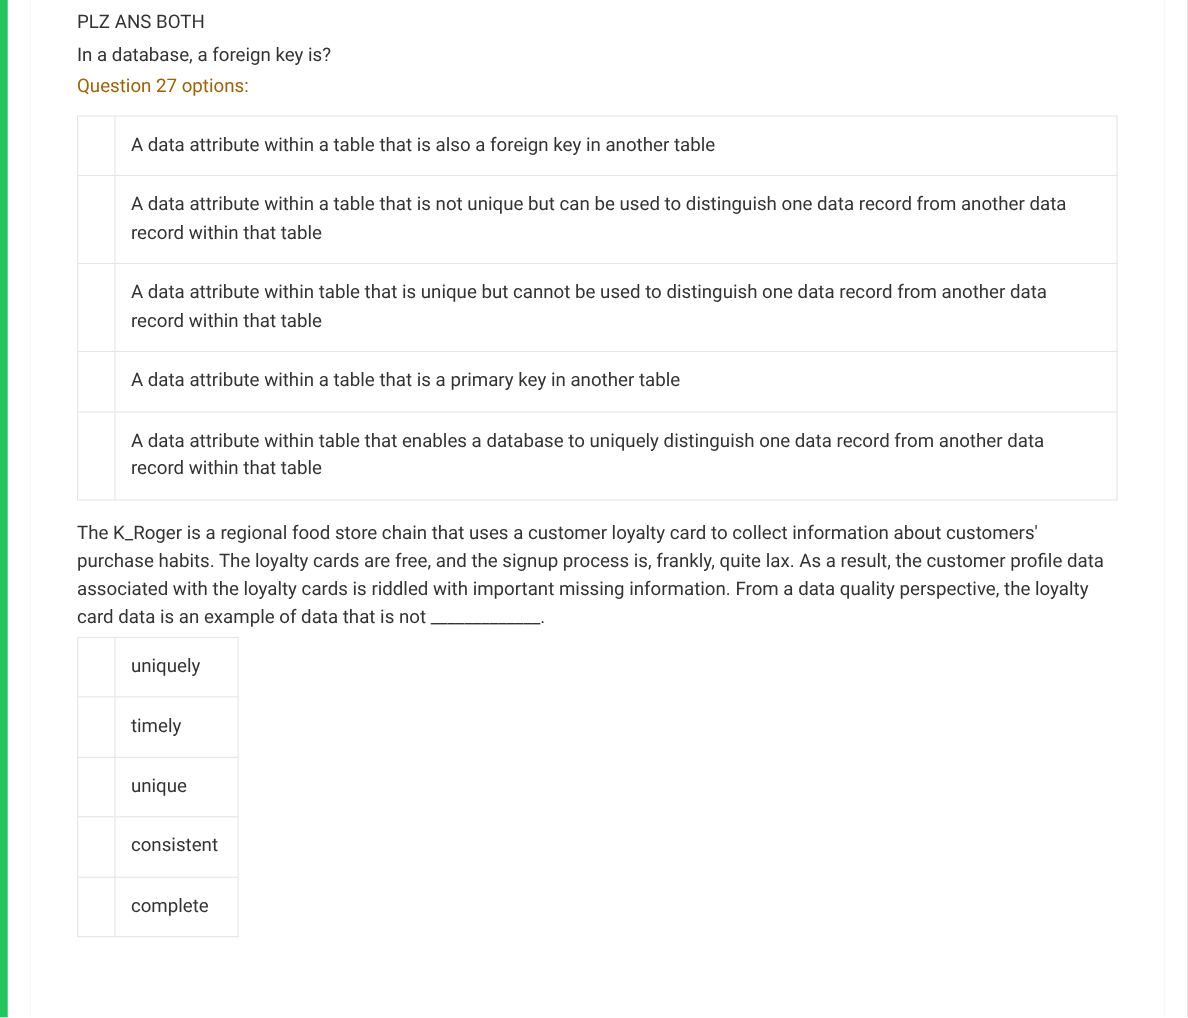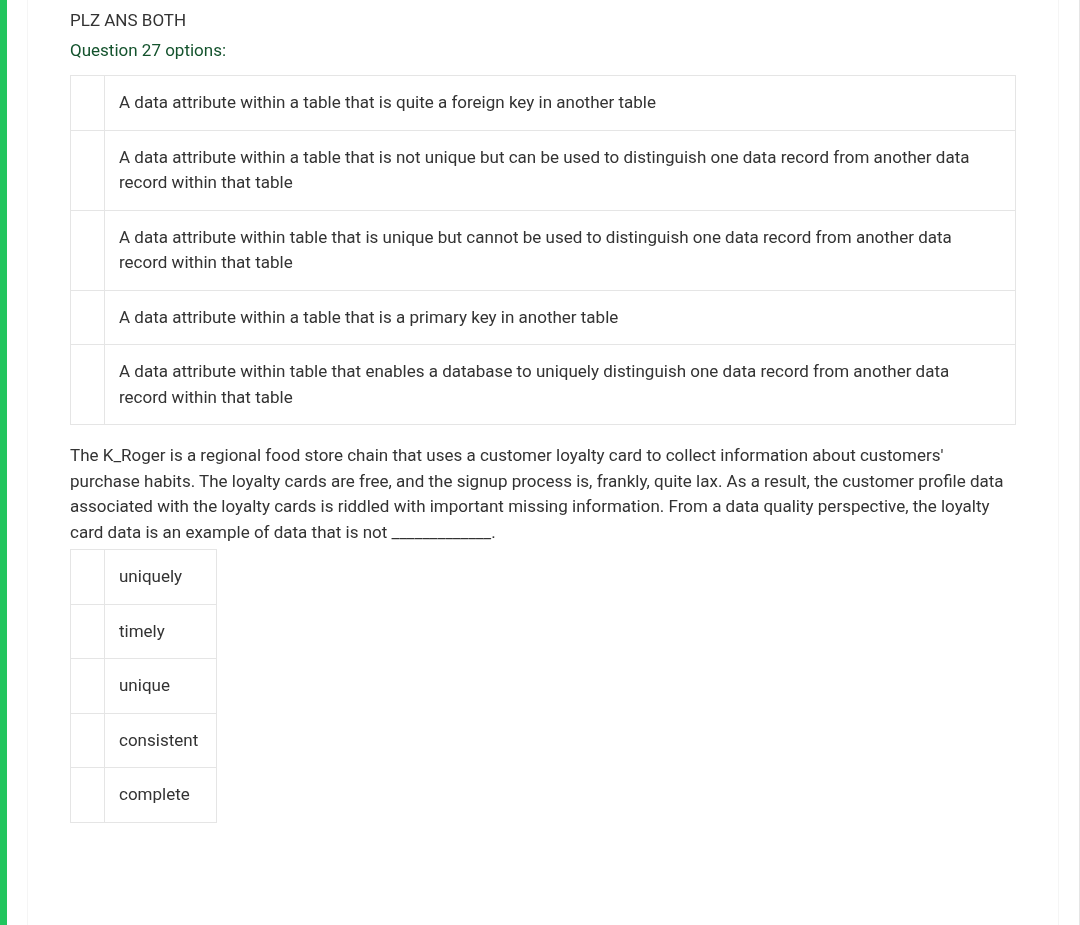--- a/index.html
+++ b/index.html
@@ -31,21 +31,21 @@
     margin-bottom: 4px;
     font-weight: 400;
     color: #333;
   }
   .q-text {
     margin-bottom: 4px;
     color: #333;
   }
   .q-label {
     margin-bottom: 12px;
-    color: #14532d;
+    color: #a16207;
   }
   .options-table {
     width: 100%;
     border-collapse: collapse;
     margin-bottom: 18px;
   }
   .options-table.narrow {
     width: auto;
   }
   .options-table td {
@@ -68,27 +68,28 @@
     color: #333;
   }
 </style>
 </head>
 <body>
 
 <div class="outer">
   <div class="inner">
 
     <div class="header-line">PLZ ANS BOTH</div>
+    <div class="q-text">In a database, a foreign key is?</div>
     <div class="q-label">Question 27 options:</div>
 
     <table class="options-table">
       <tbody>
         <tr>
           <td class="sel"></td>
-          <td class="opt">A data attribute within a table that is quite a foreign key in another table</td>
+          <td class="opt">A data attribute within a table that is also a foreign key in another table</td>
         </tr>
         <tr>
           <td class="sel"></td>
           <td class="opt">A data attribute within a table that is not unique but can be used to distinguish one data record from another data record within that table</td>
         </tr>
         <tr>
           <td class="sel"></td>
           <td class="opt">A data attribute within table that is unique but cannot be used to distinguish one data record from another data record within that table</td>
         </tr>
         <tr>

